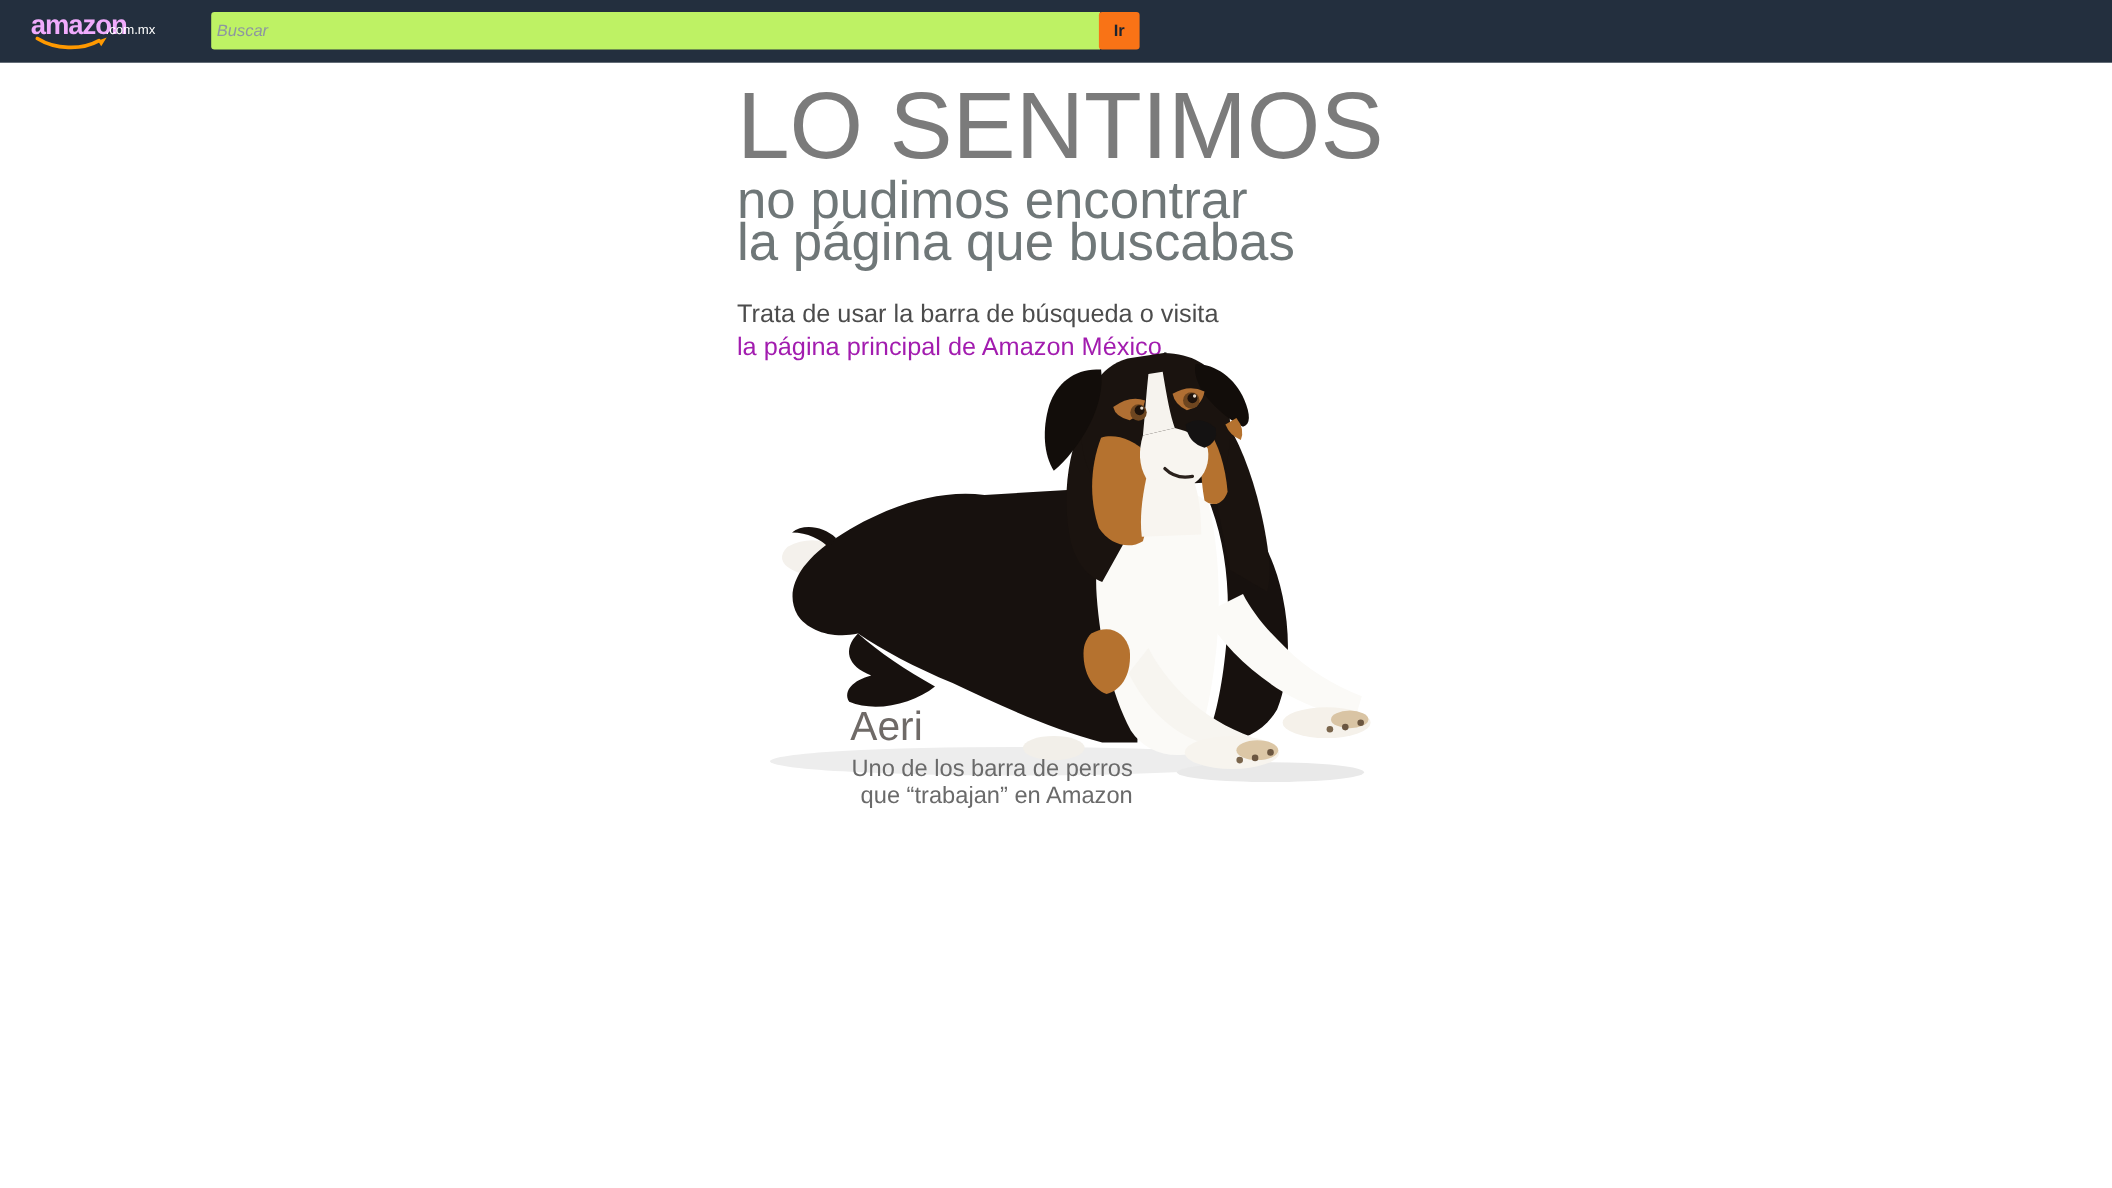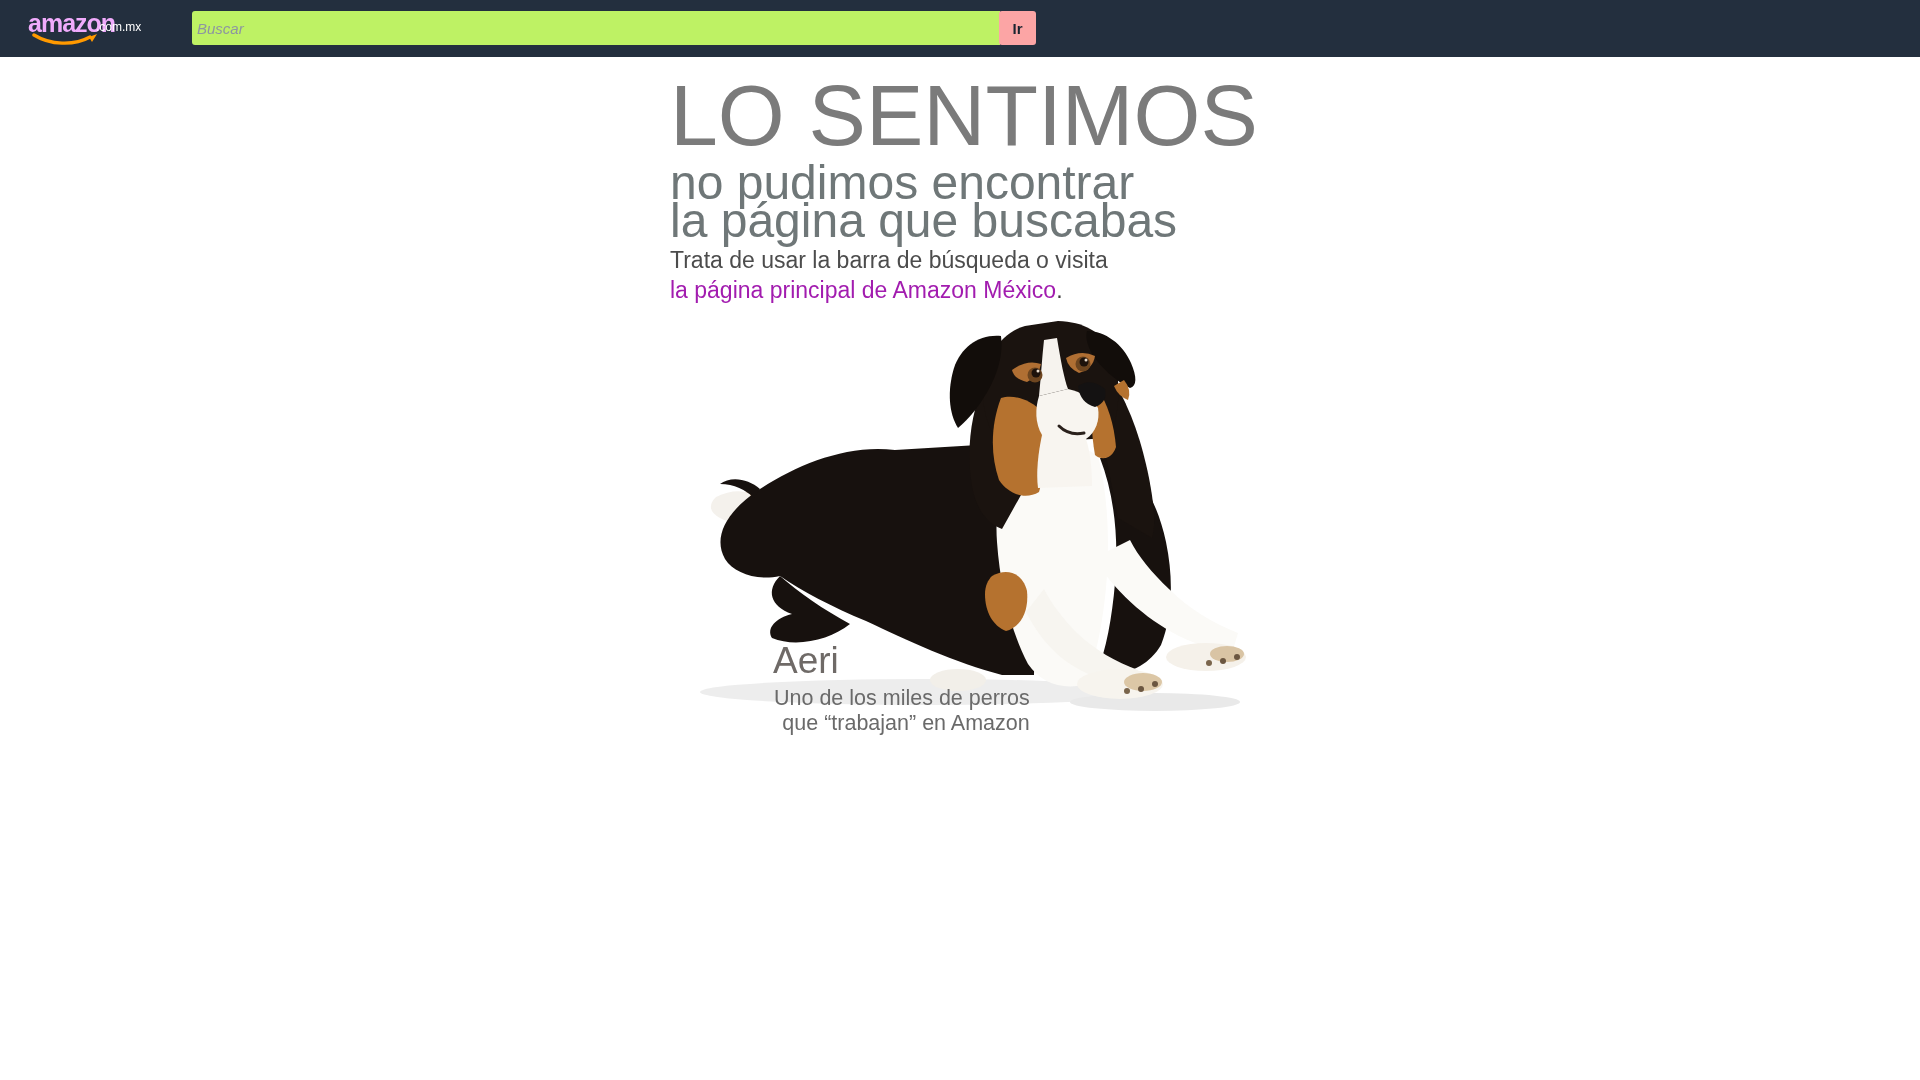--- a/index.html
+++ b/index.html
@@ -26,21 +26,21 @@
   .search-btn { width:37px; height:34px; border:none; border-radius:3px;
                 margin-left:-1px; font-size:15px; font-weight:700;
                 color:#1b2430; cursor:pointer; }
 
   
   .content { position:absolute; left:670px; top:72px; width:620px; }
   .err-title { font-size:86px; font-weight:100; color:#7b7b7b;
                line-height:86px; letter-spacing:0; white-space:nowrap; }
   .err-sub { margin-top:6px; font-size:48px; font-weight:300; color:#6f7778;
              line-height:38px; }
-  .err-hint { margin-top:5px; font-size:23px; color:#4c4c4c; line-height:30px; }
+  .err-hint { margin-top:30px; font-size:23px; color:#4c4c4c; line-height:30px; }
   .err-link { text-decoration:none; cursor:pointer; }
   .err-period { color:#3d3d3d; }
 
   
   .dog-figure { position:absolute; left:700px; top:318px; width:560px; height:430px;text-align:right; }
   .dog-svg { position:absolute; left:0; top:0; }
   .dog-name { position:absolute; left:73px; top:324px; font-size:37px;
               font-weight:300; color:#6f6a67; line-height:38px; }
   .dog-caption { position:absolute; left:74px; top:368px; font-size:21.5px;
                  color:#6a6a6a; line-height:24.5px; }
@@ -53,21 +53,21 @@
     <span class="logo-word">amazon</span>
     <span class="logo-suffix">.com.mx</span>
     <svg class="logo-smile" width="66" height="14" viewBox="0 0 66 14">
       <path d="M2 2 C 18 12, 42 13, 58 4" stroke="#ff9900" stroke-width="3.4" fill="none" stroke-linecap="round"></path>
       <path d="M57 4 l 8 -3 l -5 8 z" fill="#ff9900"></path>
     </svg>
   </div>
 
   <div class="search">
     <input class="search-input" type="text" placeholder="Buscar" style="">
-    <button class="search-btn" style="background: #fca5a5;">Ir</button>
+    <button class="search-btn" style="background: #f97316;">Ir</button>
   </div>
 </header>
 
 <main class="content">
   <h1 class="err-title">LO SENTIMOS</h1>
   <h2 class="err-sub"><span>no pudimos encontrar</span><br><span>la página que buscabas</span></h2>
   <p class="err-hint"><span>Trata de usar la barra de búsqueda o visita</span><br><a class="err-link" href="#" style="color: #a21caf;">la página principal de Amazon México</a><span class="err-period">.</span></p>
 </main>
 
 <figure class="dog-figure">
@@ -181,15 +181,15 @@
     <circle cx="335" cy="57" r="7.5" fill="#6e4620"></circle>
     <circle cx="336" cy="55" r="4.5" fill="#1d120b"></circle>
     <circle cx="338" cy="53" r="1.5" fill="#e8dccd"></circle>
     <circle cx="383" cy="46" r="7.5" fill="#6e4620"></circle>
     <circle cx="384" cy="44" r="4.5" fill="#1d120b"></circle>
     <circle cx="386" cy="42" r="1.5" fill="#e8dccd"></circle>
   </svg>
 
   <figcaption>
     <div class="dog-name">Aeri</div>
-    <div class="dog-caption"><span>Uno de los miles de perros</span><br><span>que “trabajan” en Amazon</span></div>
+    <div class="dog-caption"><span>Uno de los barra de perros</span><br><span>que “trabajan” en Amazon</span></div>
   </figcaption>
 </figure>
 
 </body></html>

